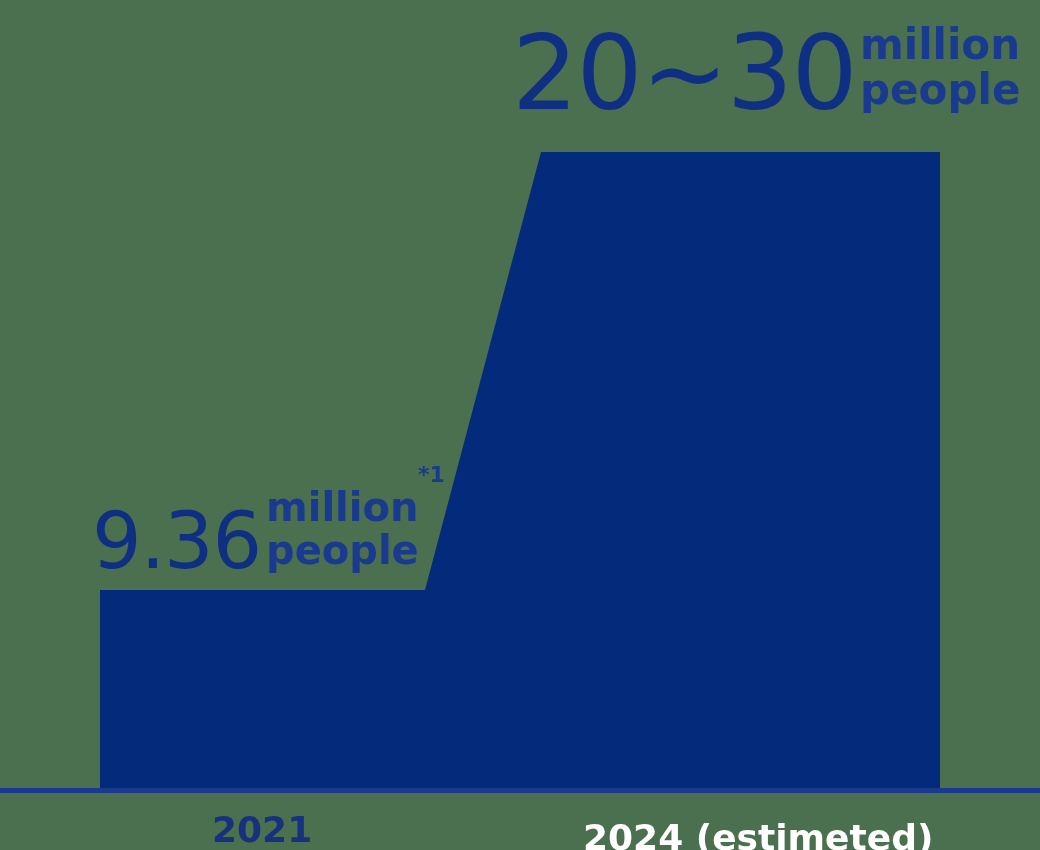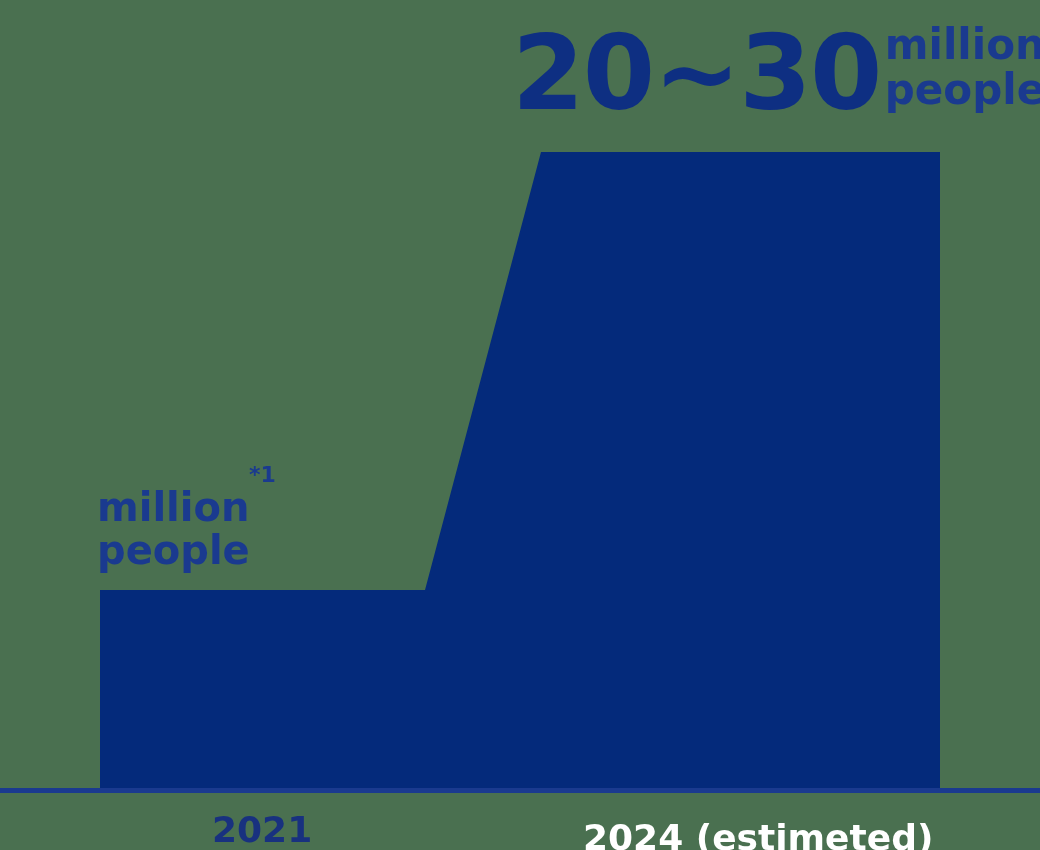--- a/index.html
+++ b/index.html
@@ -30,21 +30,21 @@
 
   
   .label-block {
     position: absolute;
     display: flex;
     align-items: flex-end;
     white-space: nowrap;
     line-height: 1;
   }
   .big-number {
-    font-weight: 700;
+    font-weight: 400;
     letter-spacing: -0.015em;
     line-height: 0.86;
   }
   .unit-stack {
     display: flex;
     flex-direction: column;
     justify-content: flex-end;
     font-weight: 700;
     line-height: 1.08;
     position: relative;
@@ -118,20 +118,21 @@
 
   <div class="label-block" id="label-2024">
     <span class="big-number" style="color: rgb(14, 47, 130);">20~30</span>
     <span class="unit-stack" style="color: rgb(26, 58, 143);">
       <span class="unit-line">million</span>
       <span class="unit-line">people</span>
     </span>
   </div>
 
   <div class="label-block" id="label-2021">
+    <span class="big-number" style="color: rgb(14, 47, 130);">9.36</span>
     <span class="unit-stack" style="color: rgb(26, 58, 143);">
       <span class="unit-line">million</span>
       <span class="unit-line">people</span>
       <span class="footnote-mark" style="color: rgb(26, 58, 143);">*1</span>
     </span>
   </div>
 
   <div class="axis-label" id="axis-label-2021" style="color: rgb(24, 49, 127);">2021</div>
   <div class="axis-label" id="axis-label-2024" style="color: #ffffff; margin-top: 8px;">2024 (estimeted)</div>
 

